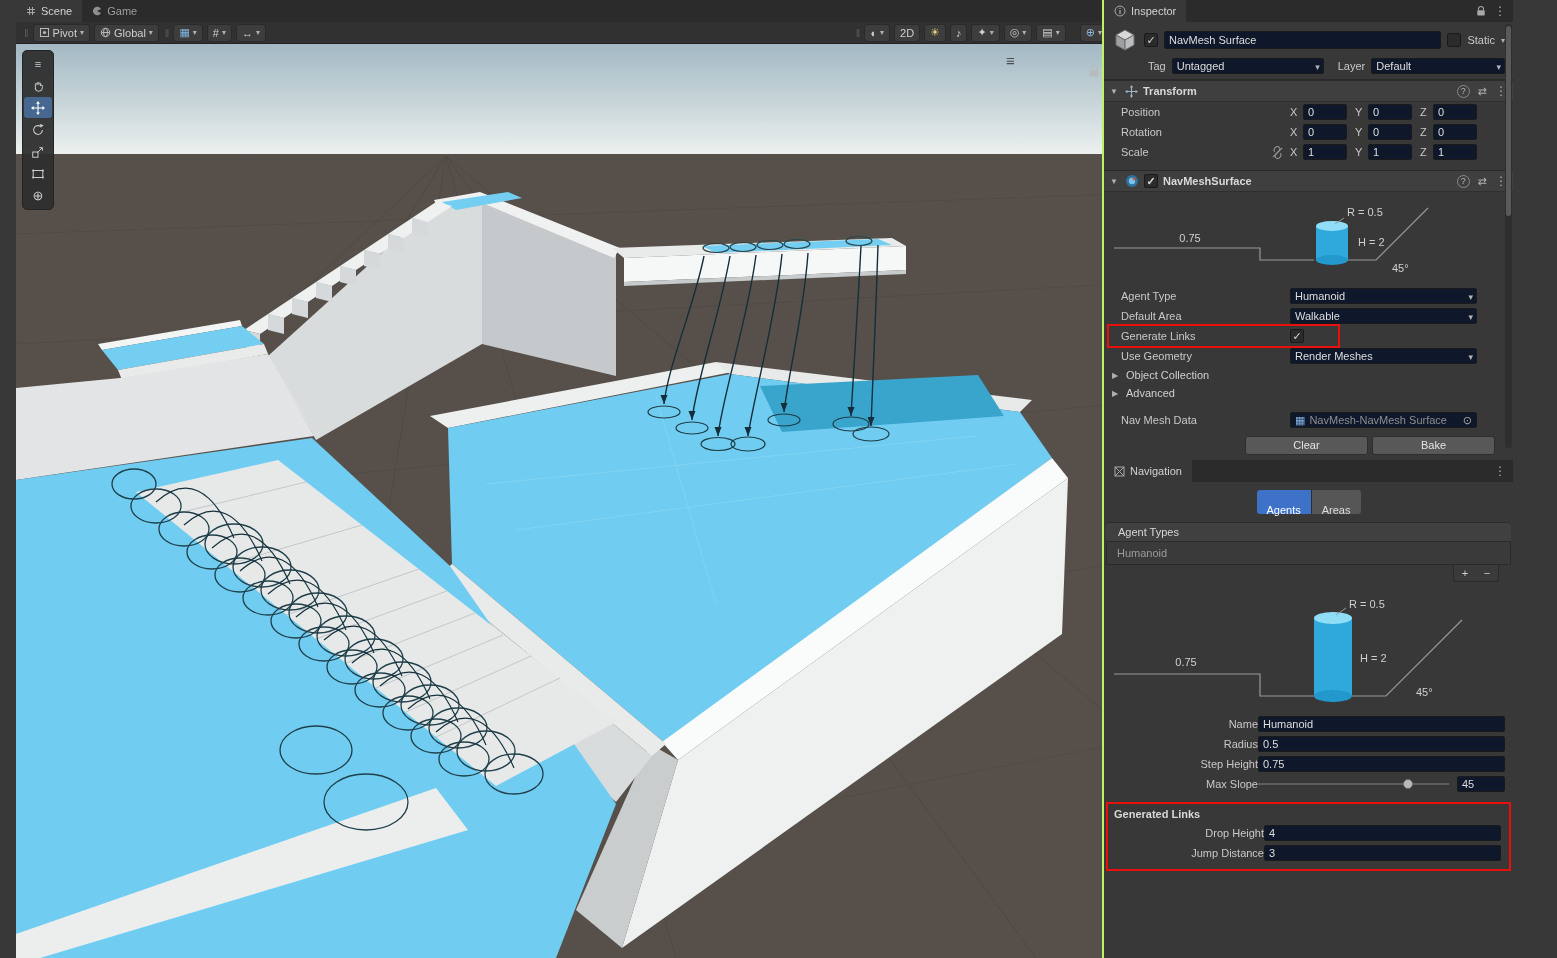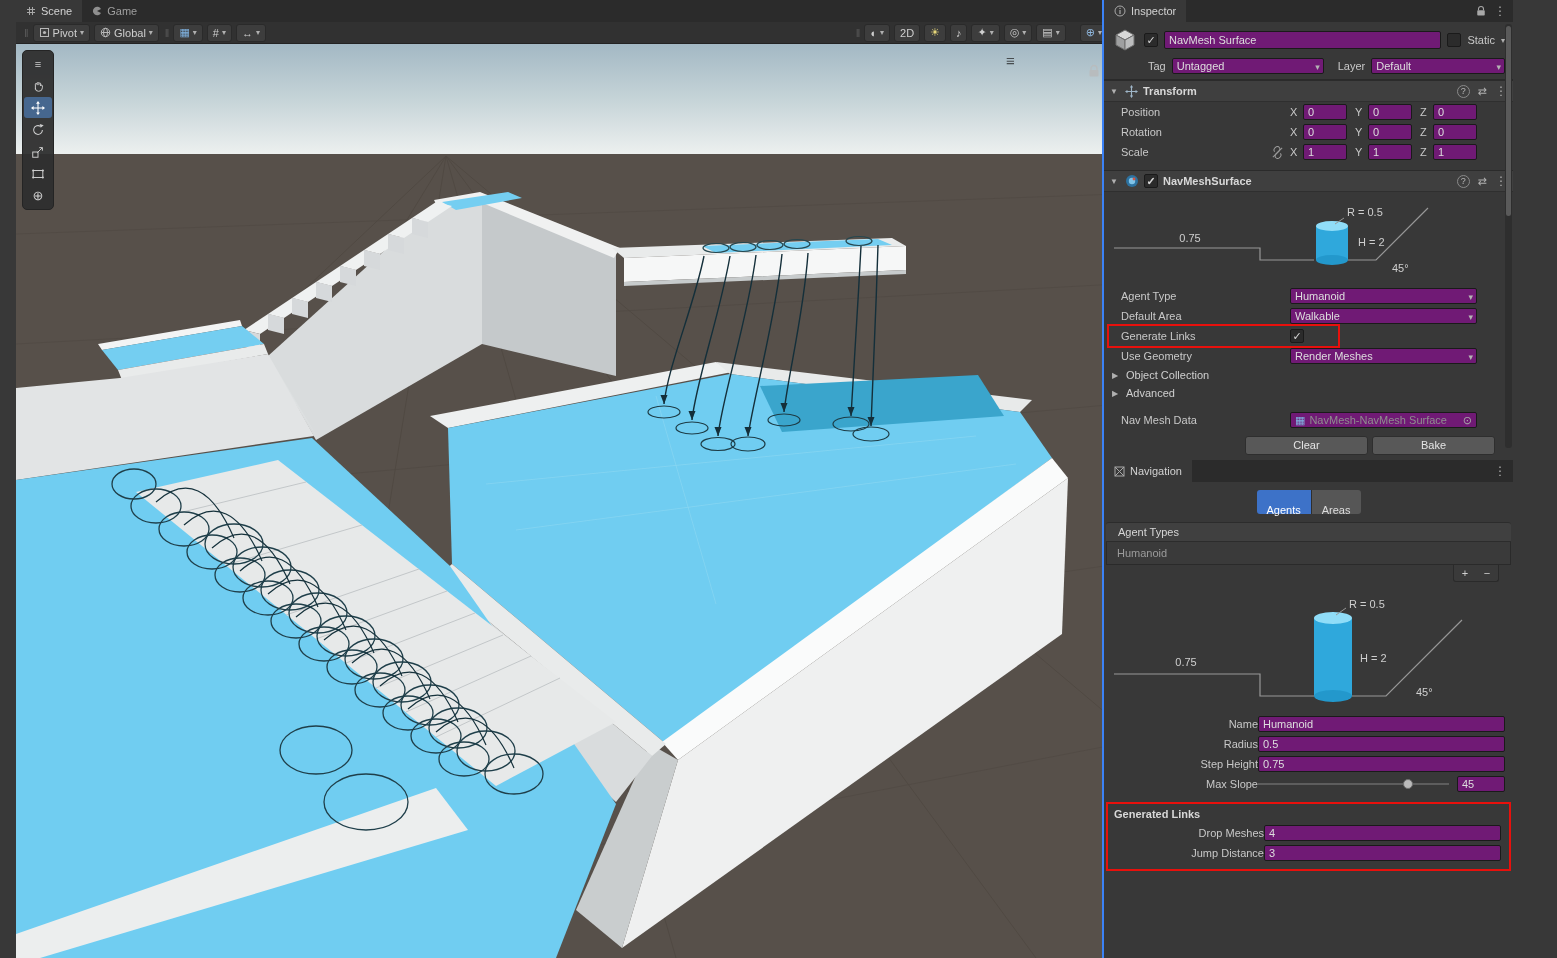--- a/index.html
+++ b/index.html
@@ -7,21 +7,21 @@
   body { font-family:"Liberation Sans", sans-serif; font-size:11px; color:#c8c8c8; }
   .app { position:relative; width:1557px; height:958px; background:#383838; overflow:hidden; }
 
   
   .tabbar { height:22px; background:#2b2b2b; display:flex; align-items:stretch; }
   .tab { display:flex; align-items:center; gap:5px; padding:0 10px; color:#d2d2d2; font-size:11px; }
   .tab.active { background:#383838; }
   .tab.inactive { color:#9f9f9f; }
   .tabbar-right { margin-left:auto; display:flex; align-items:center; gap:8px; padding-right:7px; color:#b3b3b3; }
   .kebab { color:#b3b3b3; font-size:12px; }
-  .ufield { background:#701a75; border:1px solid #1a1a1a; border-radius:2px; height:16px; line-height:14px;
+  .ufield { background:#0f172a; border:1px solid #1a1a1a; border-radius:2px; height:16px; line-height:14px;
             padding:0 4px; color:#dedede; font-size:11px; overflow:hidden; white-space:nowrap; }
   .udrop { position:relative; padding-right:14px; }
   .udrop .arr { position:absolute; right:3px; top:1px; color:#b4b4b4; font-size:9px; }
   .ucheck { width:14px; height:14px; background:#2b2b2b; border:1px solid #1a1a1a; border-radius:2px;
             display:flex; align-items:center; justify-content:center; color:#d8d8d8; font-size:11px; line-height:11px; }
   .comp-header { height:22px; background:#3f3f3f; border-top:1px solid #2b2b2b; border-bottom:1px solid #2f2f2f;
                  display:flex; align-items:center; padding:0 6px; gap:5px; font-weight:bold; color:#d8d8d8; }
   .hdr-right { margin-left:auto; display:flex; align-items:center; gap:8px; font-weight:normal; color:#b0b0b0; }
   .helpq { width:13px; height:13px; border:1px solid #8a8a8a; border-radius:50%; font-size:9px; display:flex;
            align-items:center; justify-content:center; color:#b8b8b8; }
@@ -56,21 +56,21 @@
   .tool.sel { background:#46678f; }
 
   .overlay-menu { position:absolute; left:990px; top:8px; color:#474c4f; font-size:15px; }
   .gizmo-box { position:absolute; left:980px; top:18px; width:110px; text-align:center; }
   .persp-label { color:#8f9598; font-size:11px; margin-top:2px; }
   .persp-label .chev { color:#b9bfc2; margin-right:3px; }
   .scene-lock { position:absolute; left:1072px; top:20px; }
 
   
   .inspector { position:absolute; left:1102px; top:0; width:411px; height:958px; background:#383838;
-               border-left:2px solid #3b82f6; }
+               border-left:2px solid #bef264; }
   .go-header { padding:5px 8px 5px 8px; border-bottom:1px solid #2a2a2a; }
   .go-row1 { display:flex; align-items:center; gap:6px; }
   .go-row1 .ufield { flex:1; height:18px; line-height:16px; }
   .go-row2 { display:flex; align-items:center; gap:6px; margin:5px 0 0 36px; }
   .diagram-wrap { margin:6px 6px 2px 6px; }
   .glbox-red { position:absolute; left:3px; top:-2px; width:233px; height:24px; border:2px solid #e8100c;
                pointer-events:none; }
   .vscroll { position:absolute; right:1px; top:24px; width:7px; height:424px; background:#2e2e2e; border-radius:3px; }
   .vthumb { position:absolute; top:2px; left:1px; width:5px; height:190px; background:#5a5a5a; border-radius:3px; }
 
@@ -655,21 +655,21 @@
         <div class="slider">
           <div class="track"></div>
           <div class="handle"></div>
         </div>
         <div class="ufield msfield"><span>45</span></div>
       </div>
 
       <div class="genlinks">
         <div class="gl-title"><span>Generated Links</span></div>
         <div class="nrow">
-          <span class="nlabel">Drop Meshes</span>
+          <span class="nlabel">Drop Height</span>
           <div class="ufield"><span>4</span></div>
         </div>
         <div class="nrow">
           <span class="nlabel">Jump Distance</span>
           <div class="ufield"><span>3</span></div>
         </div>
       </div>
     </div>
   </div>
 </div>

